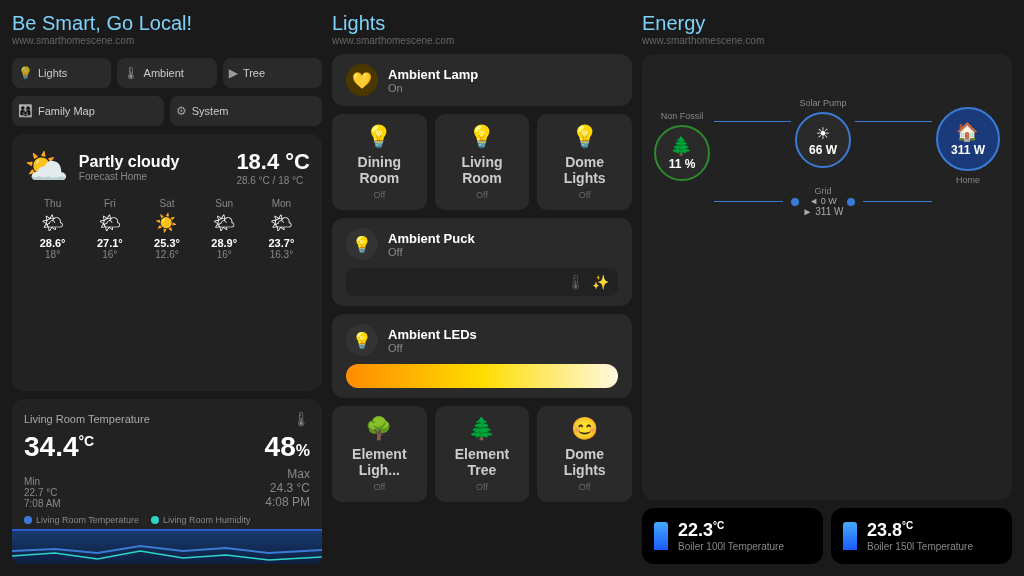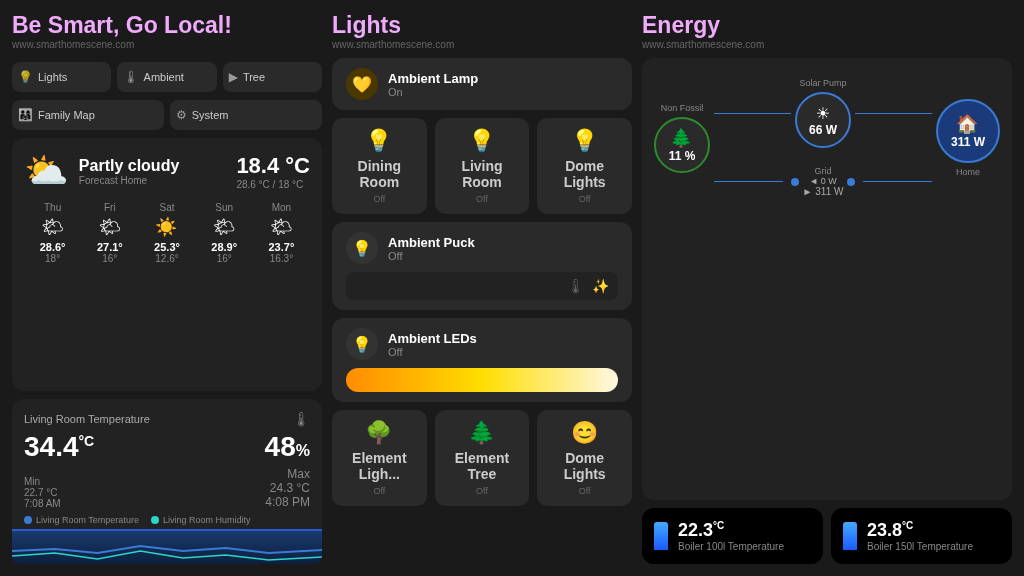--- a/index.html
+++ b/index.html
@@ -21,23 +21,23 @@
       gap: 10px;
     }
     
     .left-panel {
       width: 310px;
       display: flex;
       flex-direction: column;
       gap: 8px;
     }
     .panel-title {
-      font-size: 23px;
-      font-weight: 700;
-      color: #f0abfc;
+      font-size: 20px;
+      font-weight: 400;
+      color: #7dd3fc;
     }
     .panel-subtitle {
       font-size: 10px;
       color: #666;
     }
     .nav-grid {
       display: grid;
       grid-template-columns: 1fr 1fr 1fr;
       gap: 6px;
       margin-top: 4px;
@@ -393,20 +393,21 @@
       color: #888;
     }
     .grid-values {
       font-size: 9px;
       color: #888;
       text-align: center;
     }
     .solar-label {
       font-size: 9px;
       color: #888;
+      margin-top: 24px;
     }
     .non-fossil-label {
       font-size: 9px;
       color: #888;
     }
   </style>
 </head>
 <body>
 
 <div class="main-container">

